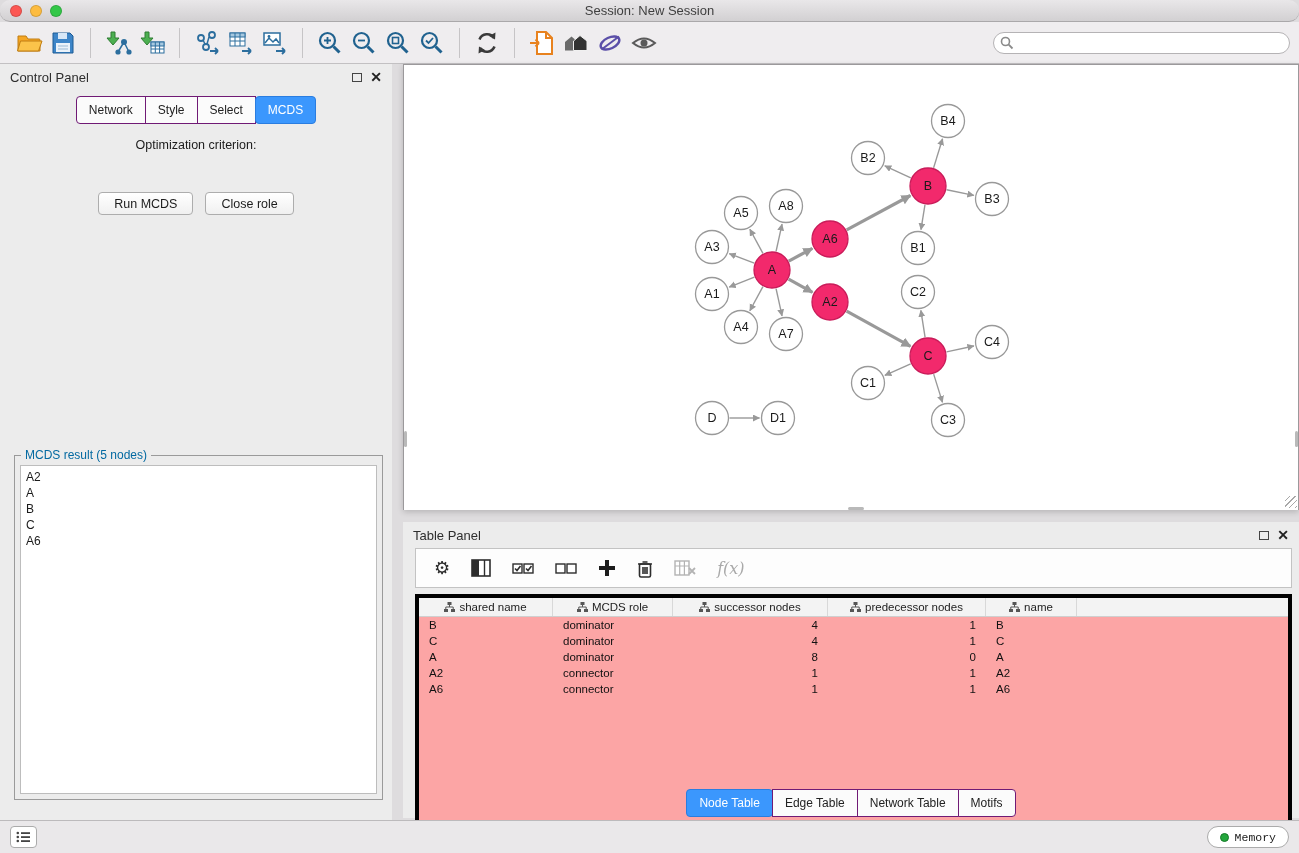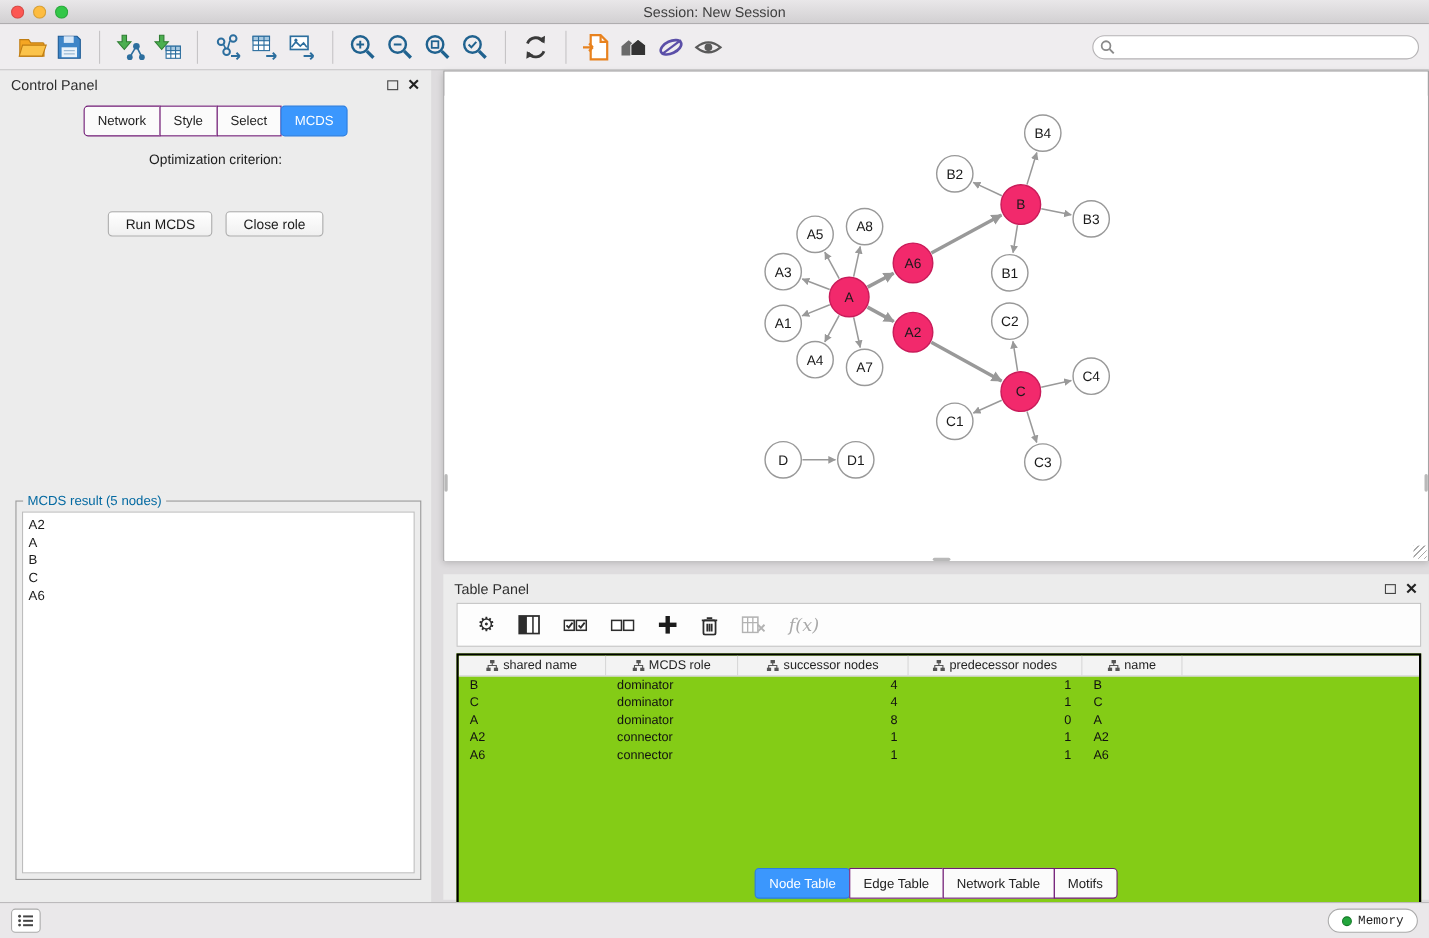--- a/index.html
+++ b/index.html
@@ -3,21 +3,21 @@
 <meta charset="utf-8">
 <style>
   * { box-sizing: border-box; margin: 0; padding: 0; }
   html,body { width:1299px; height:853px; }
   body { font-family:"Liberation Sans", sans-serif; font-size:12px; color:#1a1a1a; background:#dedcde; overflow:hidden; }
   #app { position:relative; width:1299px; height:853px; background:#dedcde; }
 
   
   .titlebar { position:absolute; left:0; top:0; width:1299px; height:22px;
     background:linear-gradient(#e9e7e9,#d2d0d2); border-bottom:1px solid #aaa8aa;
-    display:flex; align-items:center; justify-content:center; }
+    display:flex; align-items:center; justify-content:center;border-radius:10px; }
   .titlebar .title { font-size:13px; color:#3f3f3f; }
   .traffic { position:absolute; left:10px; top:5px; display:flex; gap:8px; }
   .tl { width:12px; height:12px; border-radius:50%; border:1px solid rgba(0,0,0,.15); }
   .tl.red { background:#fc5753; } .tl.yellow { background:#fdbc40; } .tl.green { background:#33c748; }
 
   
   .toolbar { position:absolute; left:0; top:22px; width:1299px; height:42px;
     background:#efedef; border-bottom:1px solid #c2c0c2; display:flex; align-items:center; padding-left:12px; }
   .tbtn { width:34px; height:34px; display:flex; align-items:center; justify-content:center; border-radius:4px; }
   .tsep { width:1px; height:30px; background:#c6c4c6; margin:0 10px; }
@@ -73,22 +73,22 @@
   .scroll-nub-h { position:absolute; height:3px; width:16px; background:#b9b9b9; border-radius:2px; }
   .resize-grip { position:absolute; right:1px; bottom:1px; width:12px; height:12px;
     background:repeating-linear-gradient(135deg, transparent 0 3px, #a8a8a8 3px 4px); }
 
   
   .table-panel { position:absolute; left:403px; top:522px; width:896px; height:296px; background:#ececec; }
   .tp-toolbar { position:absolute; left:12px; top:26px; width:877px; height:40px; background:#fdfdfd;
     border:1px solid #c3c3c3; display:flex; align-items:center; gap:21px; padding-left:18px; }
   .gear-glyph { font-size:18px; color:#2d2d2d; line-height:18px; }
   .fx { font-family:"DejaVu Serif", serif; font-style:italic; font-size:16px; color:#a9a9a9; }
-  .tp-table { position:absolute; left:12px; top:72px; width:877px; height:244px; background:#84cc16;
-    border:2px solid #000000; overflow:hidden; }
+  .tp-table { position:absolute; left:12px; top:72px; width:877px; height:244px; background:#fca5a5;
+    border:4px solid #000000; overflow:hidden; }
   .thead { display:flex; height:19px; background:#f3f3f3; border-bottom:1px solid #cfcfcf; }
   .th { display:flex; align-items:center; justify-content:center; gap:4px; font-size:11.5px; color:#222;
     border-right:1px solid #d8d8d8; height:100%; }
   .tr { display:flex; height:16px; align-items:center; }
   .td { font-size:11.5px; padding:0 10px; color:#111; overflow:hidden; white-space:nowrap; }
   .tp-tabs { position:absolute; left:0; top:267px; width:100%; }
 
   
   .statusbar { position:absolute; left:0; top:820px; width:1299px; height:33px;
     background:#eae8ea; border-top:1px solid #bcbabc; }

